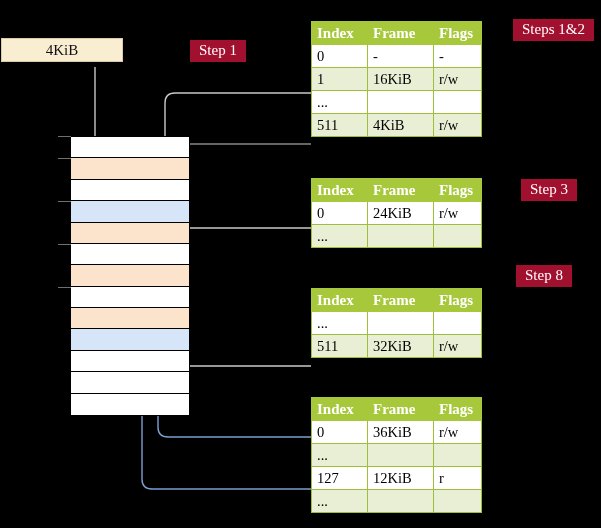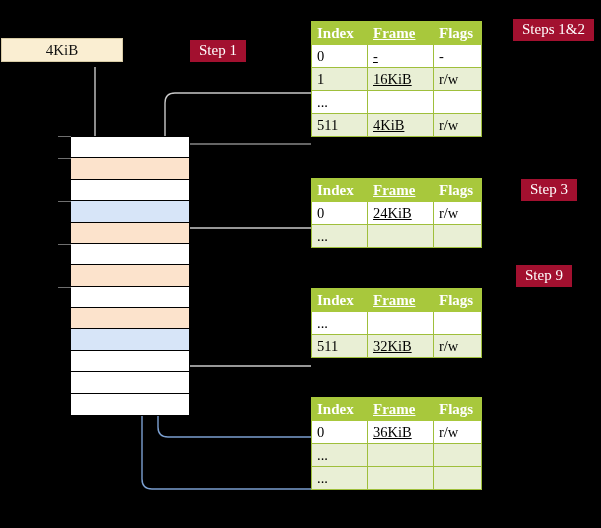--- a/index.html
+++ b/index.html
@@ -23,21 +23,21 @@
           background:#fff;border:1px solid #fff;}
   .ptable td,.ptable th{border:1px solid #9fbf3b;
        font-size:14.5px;padding:1px 5px;height:23px;box-sizing:border-box;
        text-align:left;color:#000;font-weight:normal;vertical-align:middle;}
   .ptable th{background:#a8c83c;color:#ffffff;font-weight:bold;
        border:1px solid #a8c83c;font-size:15px;}
   .ptable tr.alt td{background:#e9efd5;}
   .ptable tr.plain td{background:#ffffff;}
   .ptable td.hl{background:#f7f79a;}
   .c-idx{width:56px;}
-  .c-frm{width:66px;text-decoration:underline;}
+  .c-frm{width:66px;}
   .c-flg{width:48px;}
 
   
   .memcol{position:absolute;border:1px solid #000;box-sizing:border-box;
           background:#fff;}
   .memrow{border-bottom:1px solid #000;box-sizing:border-box;width:100%;}
   .memrow:last-child{border-bottom:none;}
   .m-white{background:#ffffff;}
   .m-orange{background:#fce3cc;}
   .m-blue{background:#d7e5f8;}
@@ -83,21 +83,21 @@
   <div class="badge" style="left:190px;top:40px;">
     <span>Step 1</span>
   </div>
   <div class="badge" style="left:513px;top:19px;">
     <span>Steps 1&amp;2</span>
   </div>
   <div class="badge" style="left:521px;top:159px;margin-top:20px;">
     <span>Step 3</span>
   </div>
   <div class="badge" style="left:516px;top:265px;">
-    <span>Step 9</span>
+    <span>Step 8</span>
   </div>
 
   <div class="memcol" style="left:70px;top:136px;width:120px;height:280px;" id="memcol">
       <div class="memrow m-white" style="height: 21.3846px;"></div>
       <div class="memrow m-orange" style="height: 21.3846px;"></div>
       <div class="memrow m-white" style="height: 21.3846px;"></div>
       <div class="memrow m-blue" style="height: 21.3846px;"></div>
       <div class="memrow m-orange" style="height: 21.3846px;"></div>
       <div class="memrow m-white" style="height: 21.3846px;"></div>
       <div class="memrow m-orange" style="height: 21.3846px;"></div>
@@ -203,20 +203,25 @@
         <tr class="plain">
           <td class="c-idx">0</td>
           <td class="c-frm">36KiB</td>
           <td class="c-flg">r/w</td>
         </tr>
         <tr class="alt">
           <td class="c-idx">...</td>
           <td class="c-frm"></td>
           <td class="c-flg"></td>
         </tr>
+        <tr class="plain">
+          <td class="c-idx">127</td>
+          <td class="c-frm">12KiB</td>
+          <td class="c-flg">r</td>
+        </tr>
         <tr class="alt">
           <td class="c-idx">...</td>
           <td class="c-frm"></td>
           <td class="c-flg"></td>
         </tr>
       </tbody>
   </table>
 
 </div>
 

